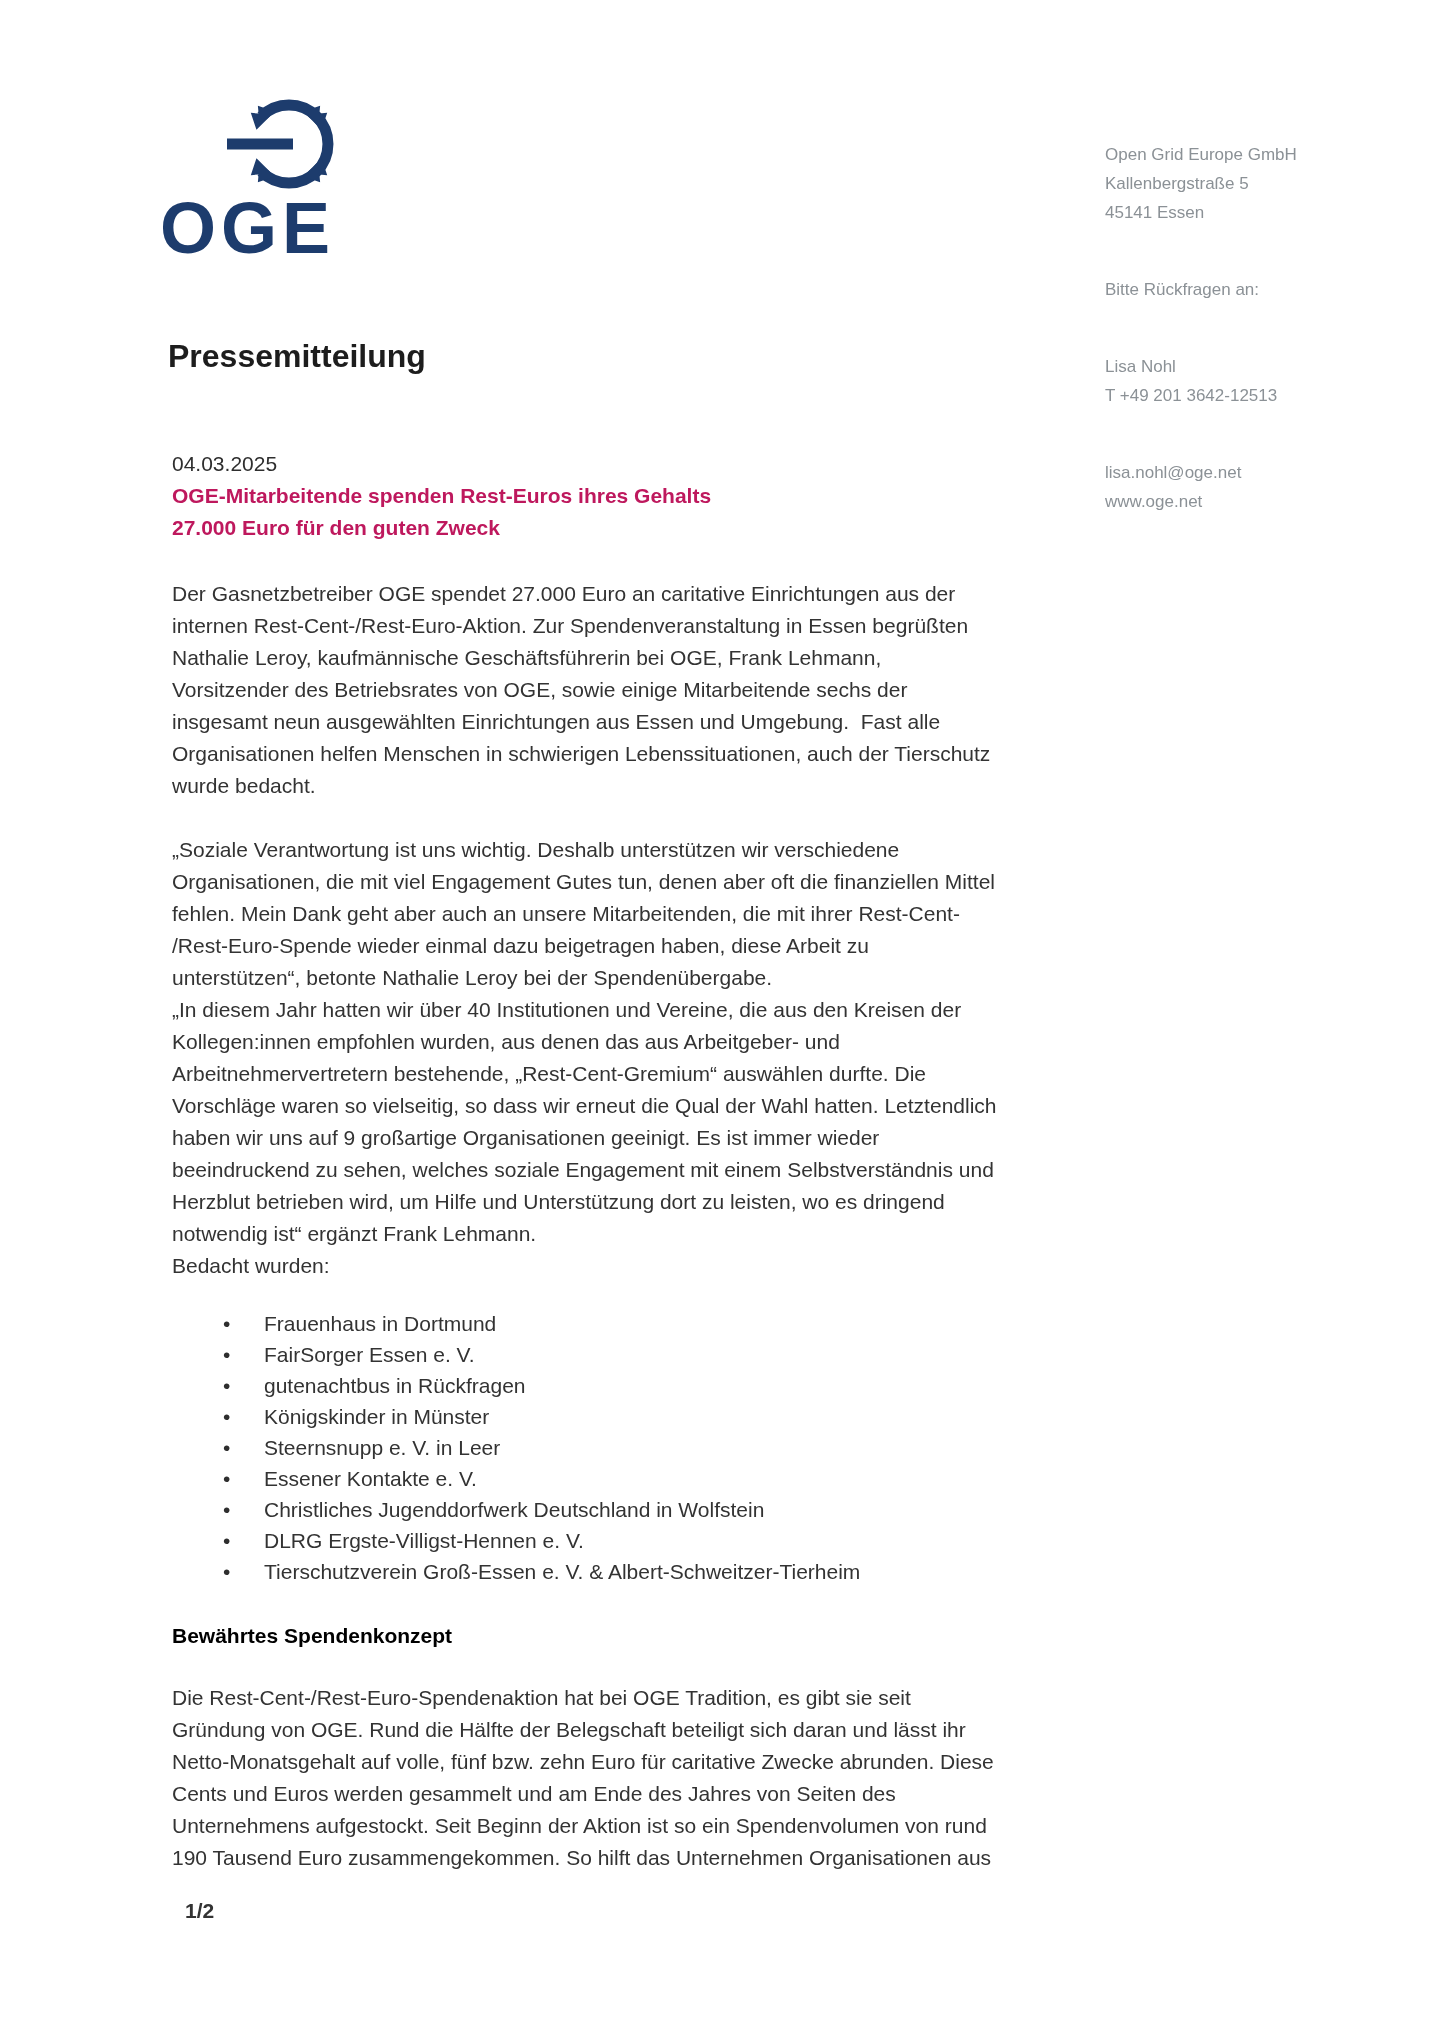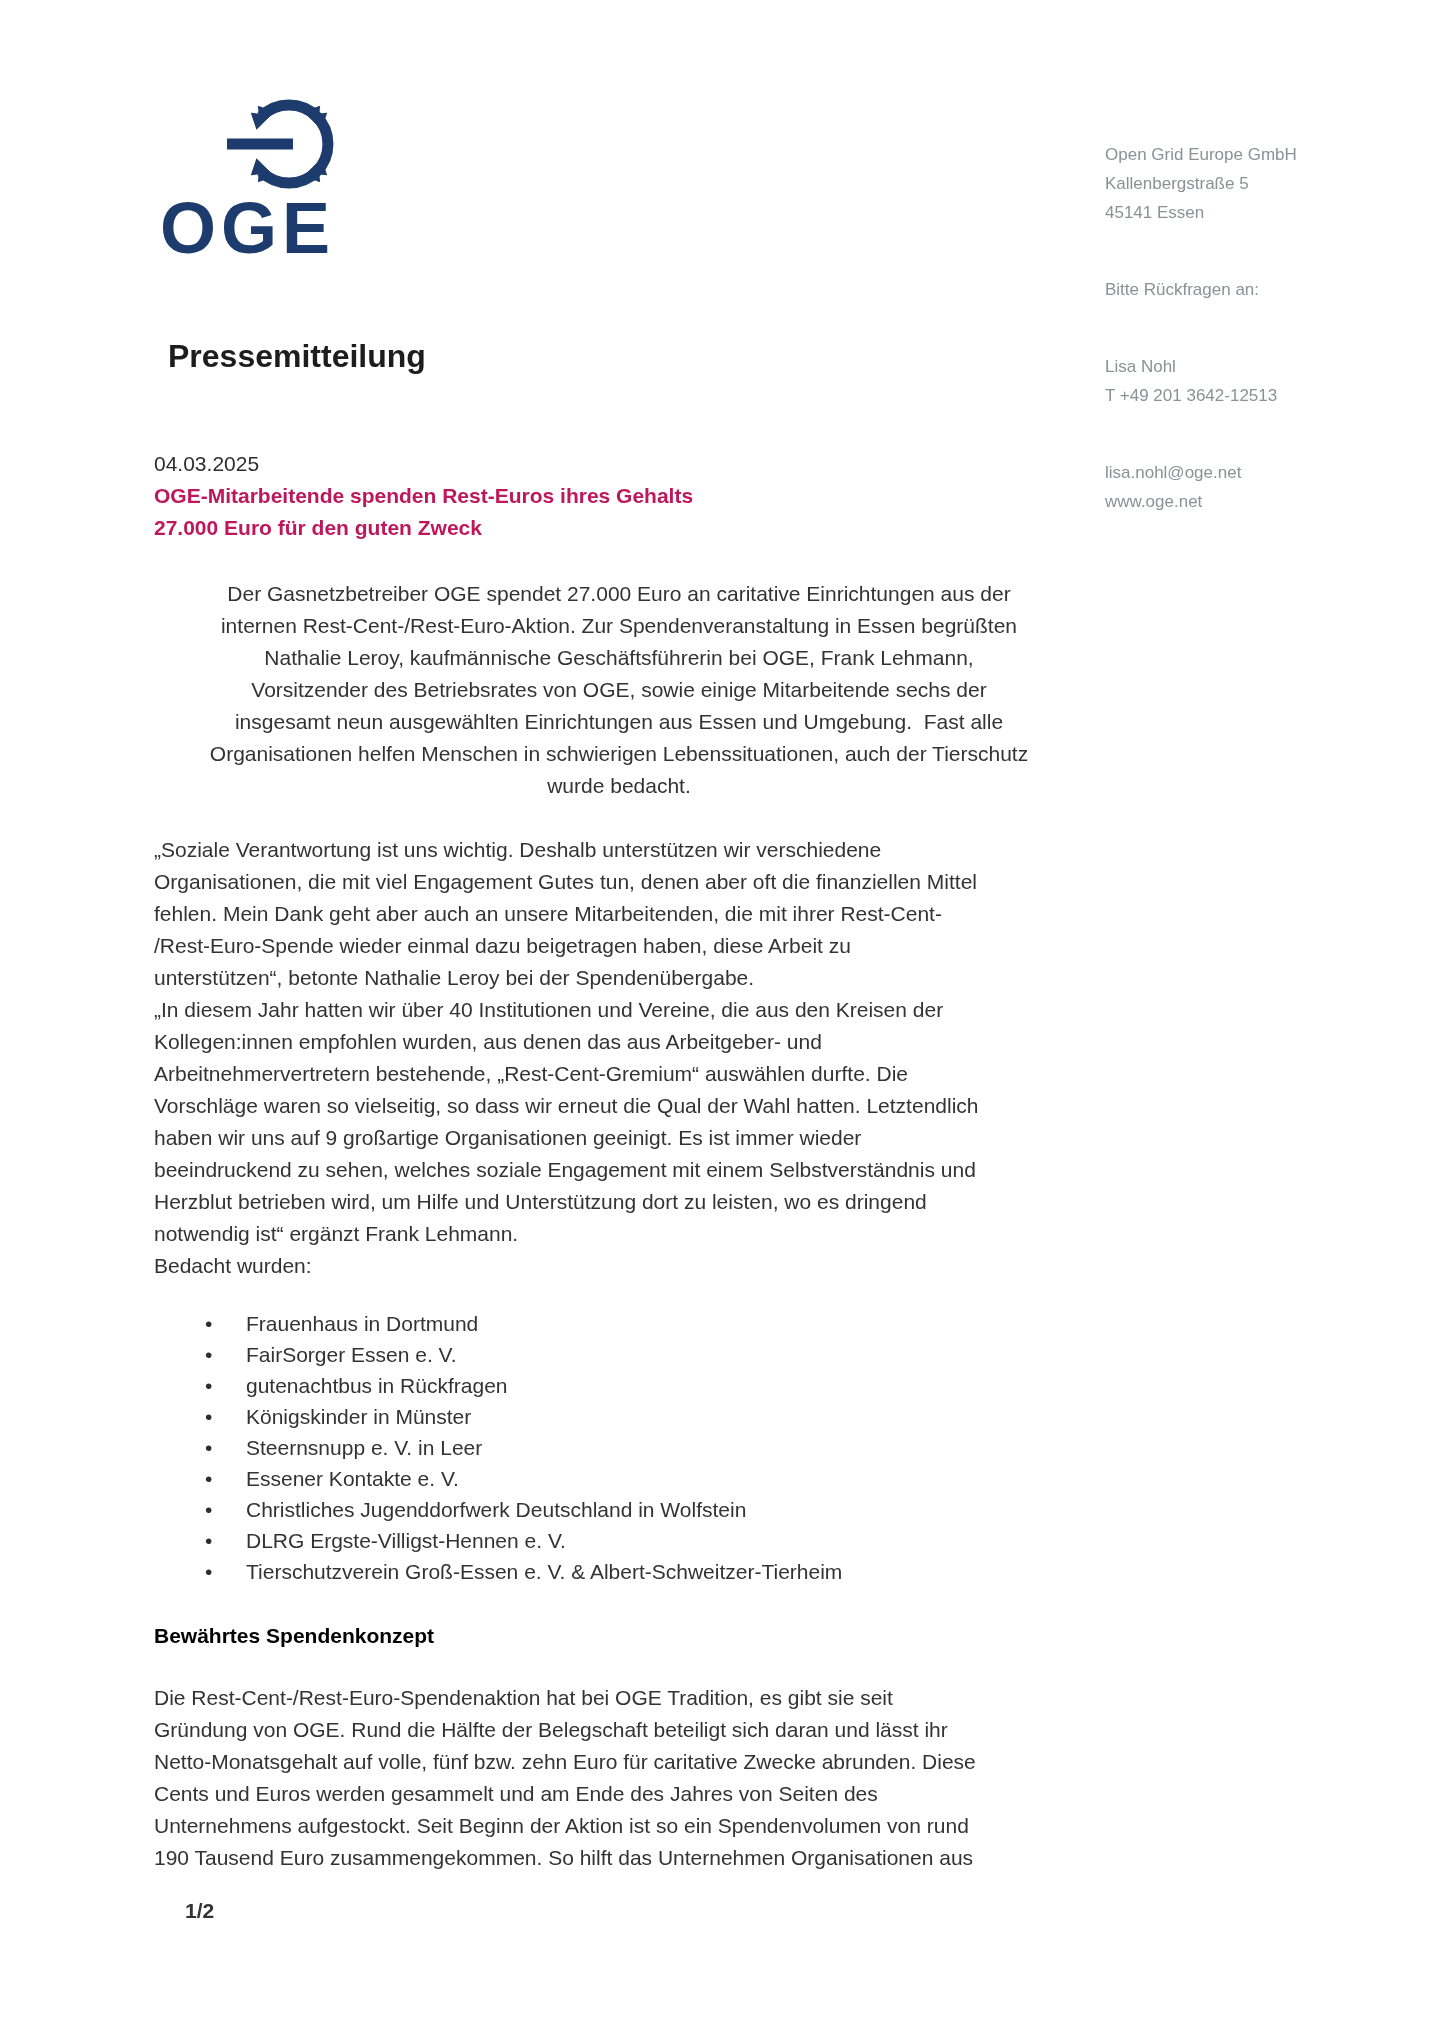--- a/index.html
+++ b/index.html
@@ -54,37 +54,37 @@
     margin: 0;
     font-size: 32px;
     line-height: 40px;
     font-weight: bold;
     color: #1d1d1d;
   }
 
   
   .content {
     position: absolute;
-    left: 154px;
+    left: 172px;
     top: 448px;
     width: 930px;
     font-size: 21px;
     line-height: 32px;
     color: #333333;
   }
   .content p, .content h2, .content h3, .content .date { margin: 0; white-space: pre-line; }
 
   .date { line-height: 32px; color: #2e2e2e; }
   .headline {
     font-size: 21px;
     line-height: 32px;
     font-weight: bold;
     color: #be185d;
   }
-  .para-intro   { margin-top: 34px !important; text-align: center; }
+  .para-intro   { margin-top: 34px !important; }
   .para-leroy   { margin-top: 32px !important; }
   .para-lehmann { margin-top: 0 !important; }
 
   .recipients {
     list-style: none;
     margin: 26px 0 0 0;
     padding: 0 0 0 51px;
     line-height: 31px;
   }
   .recipients li { position: relative; padding-left: 41px; }

